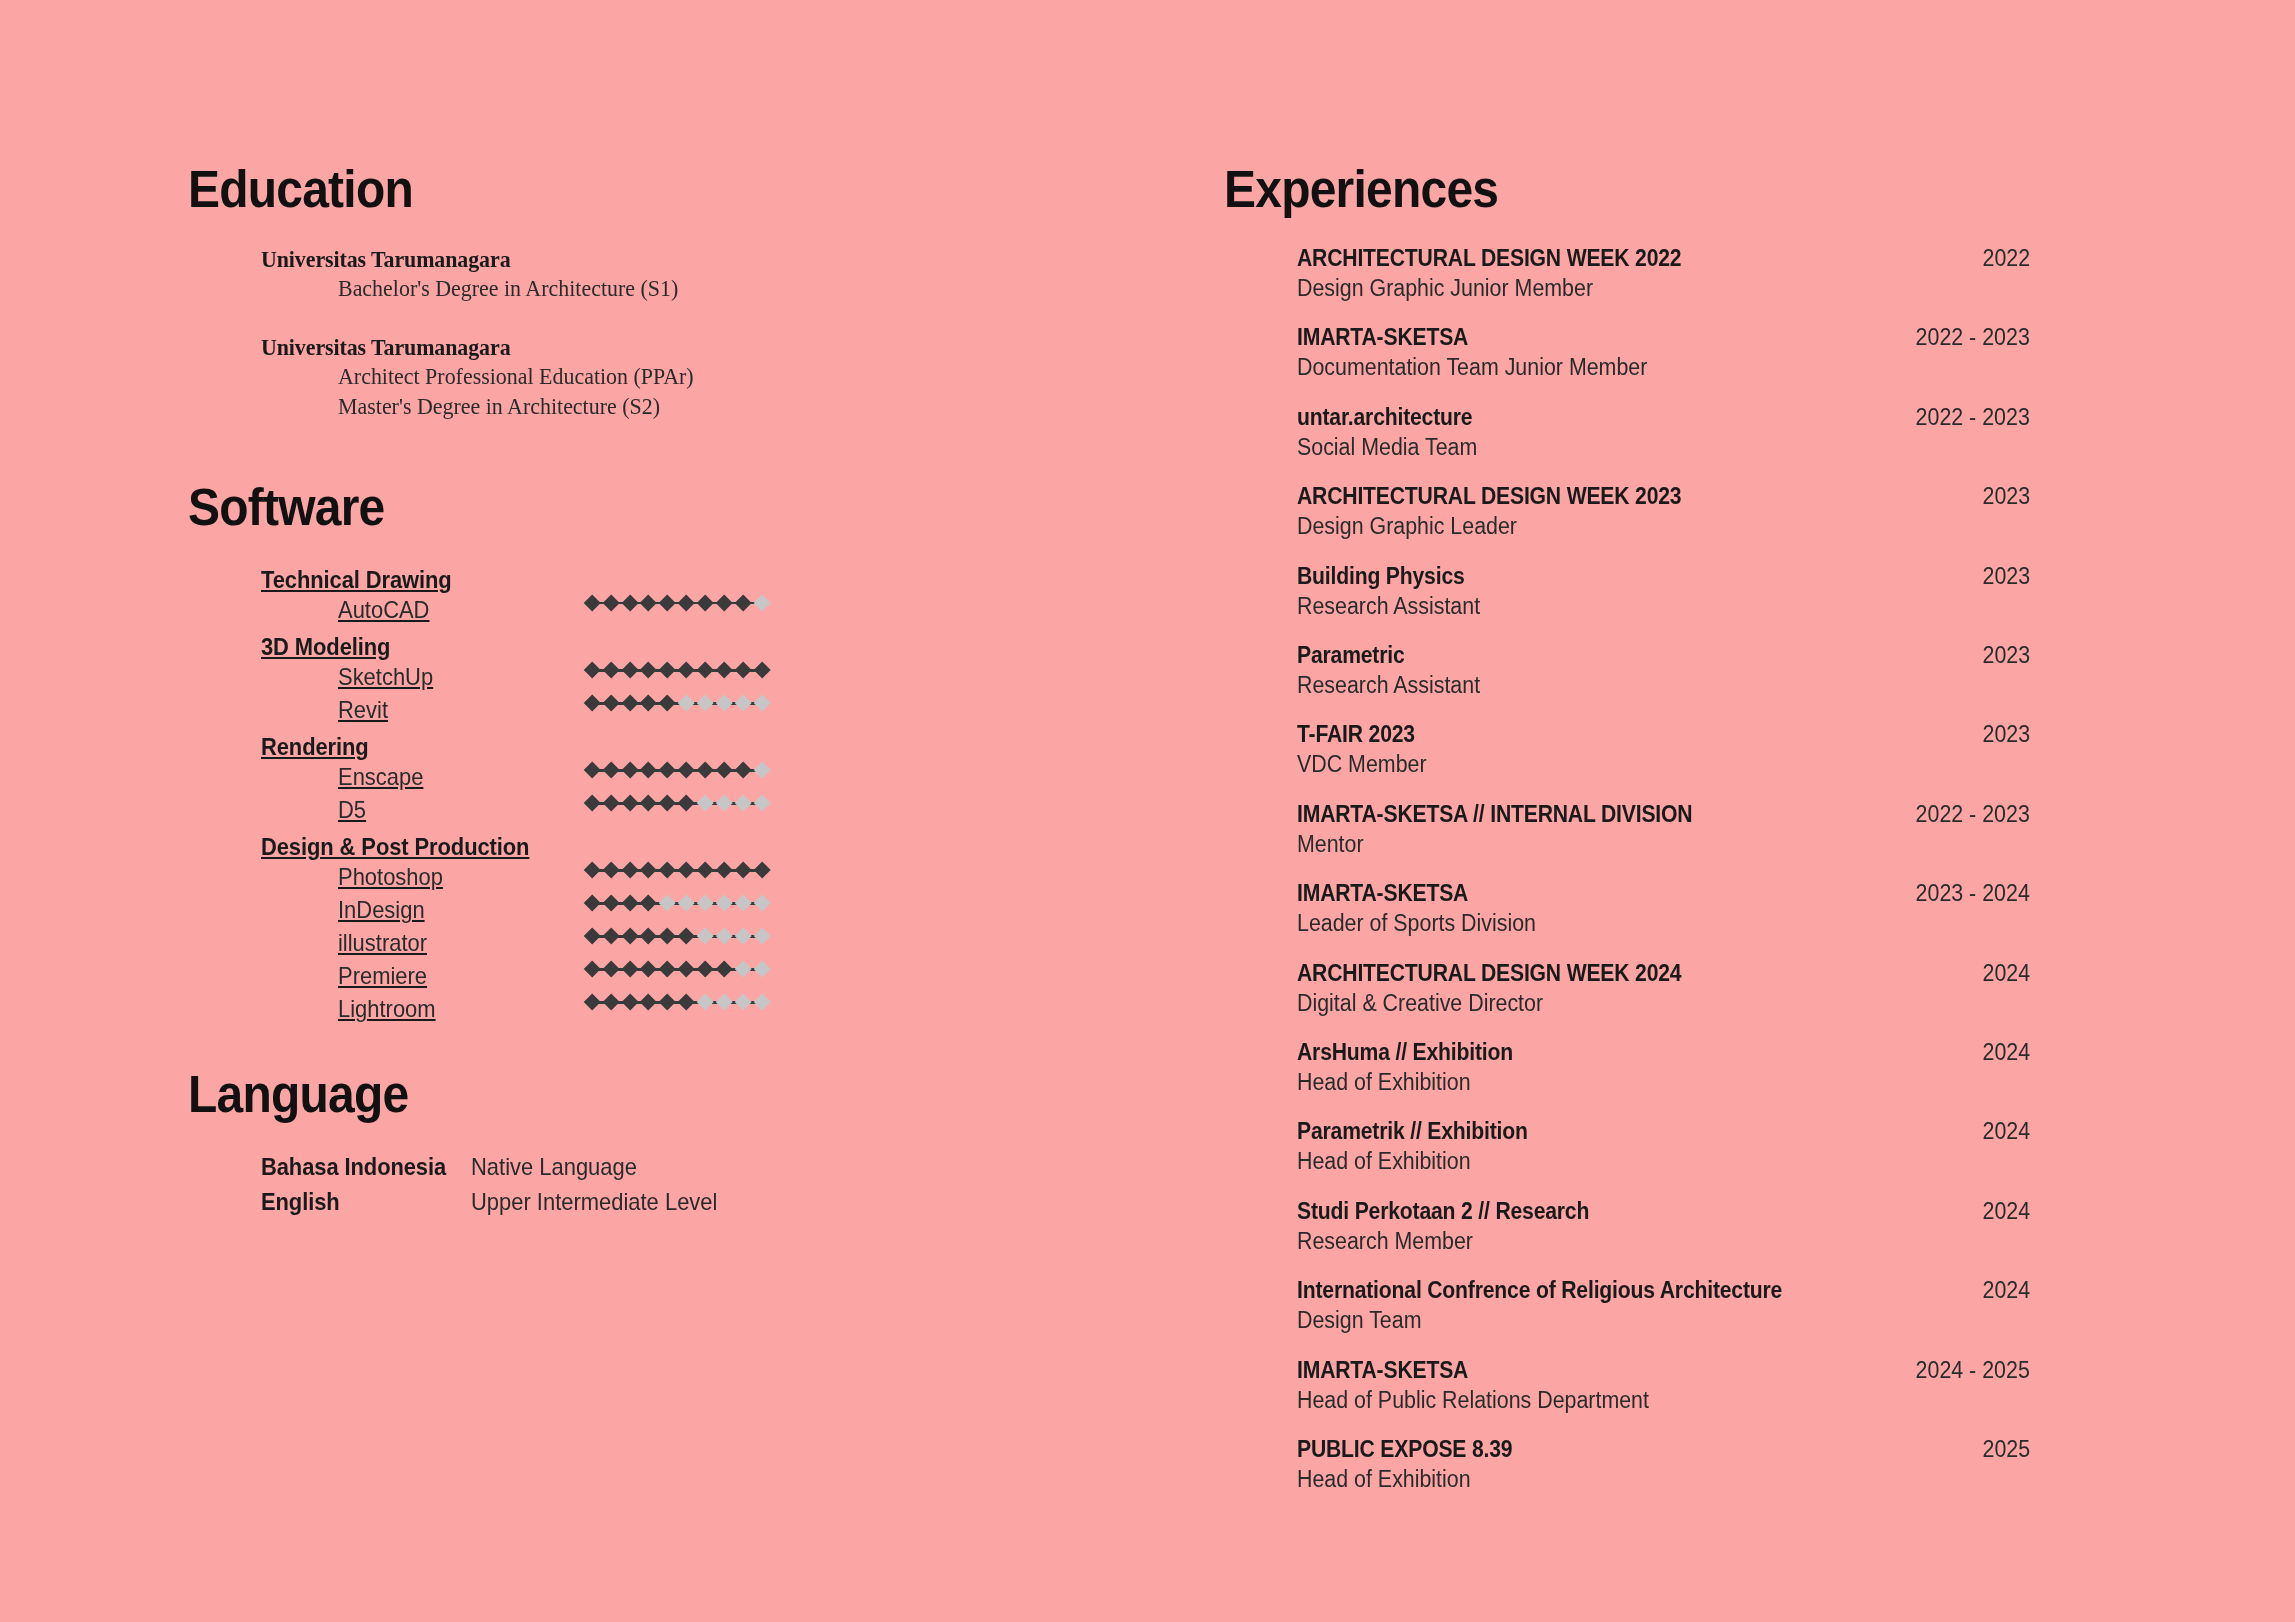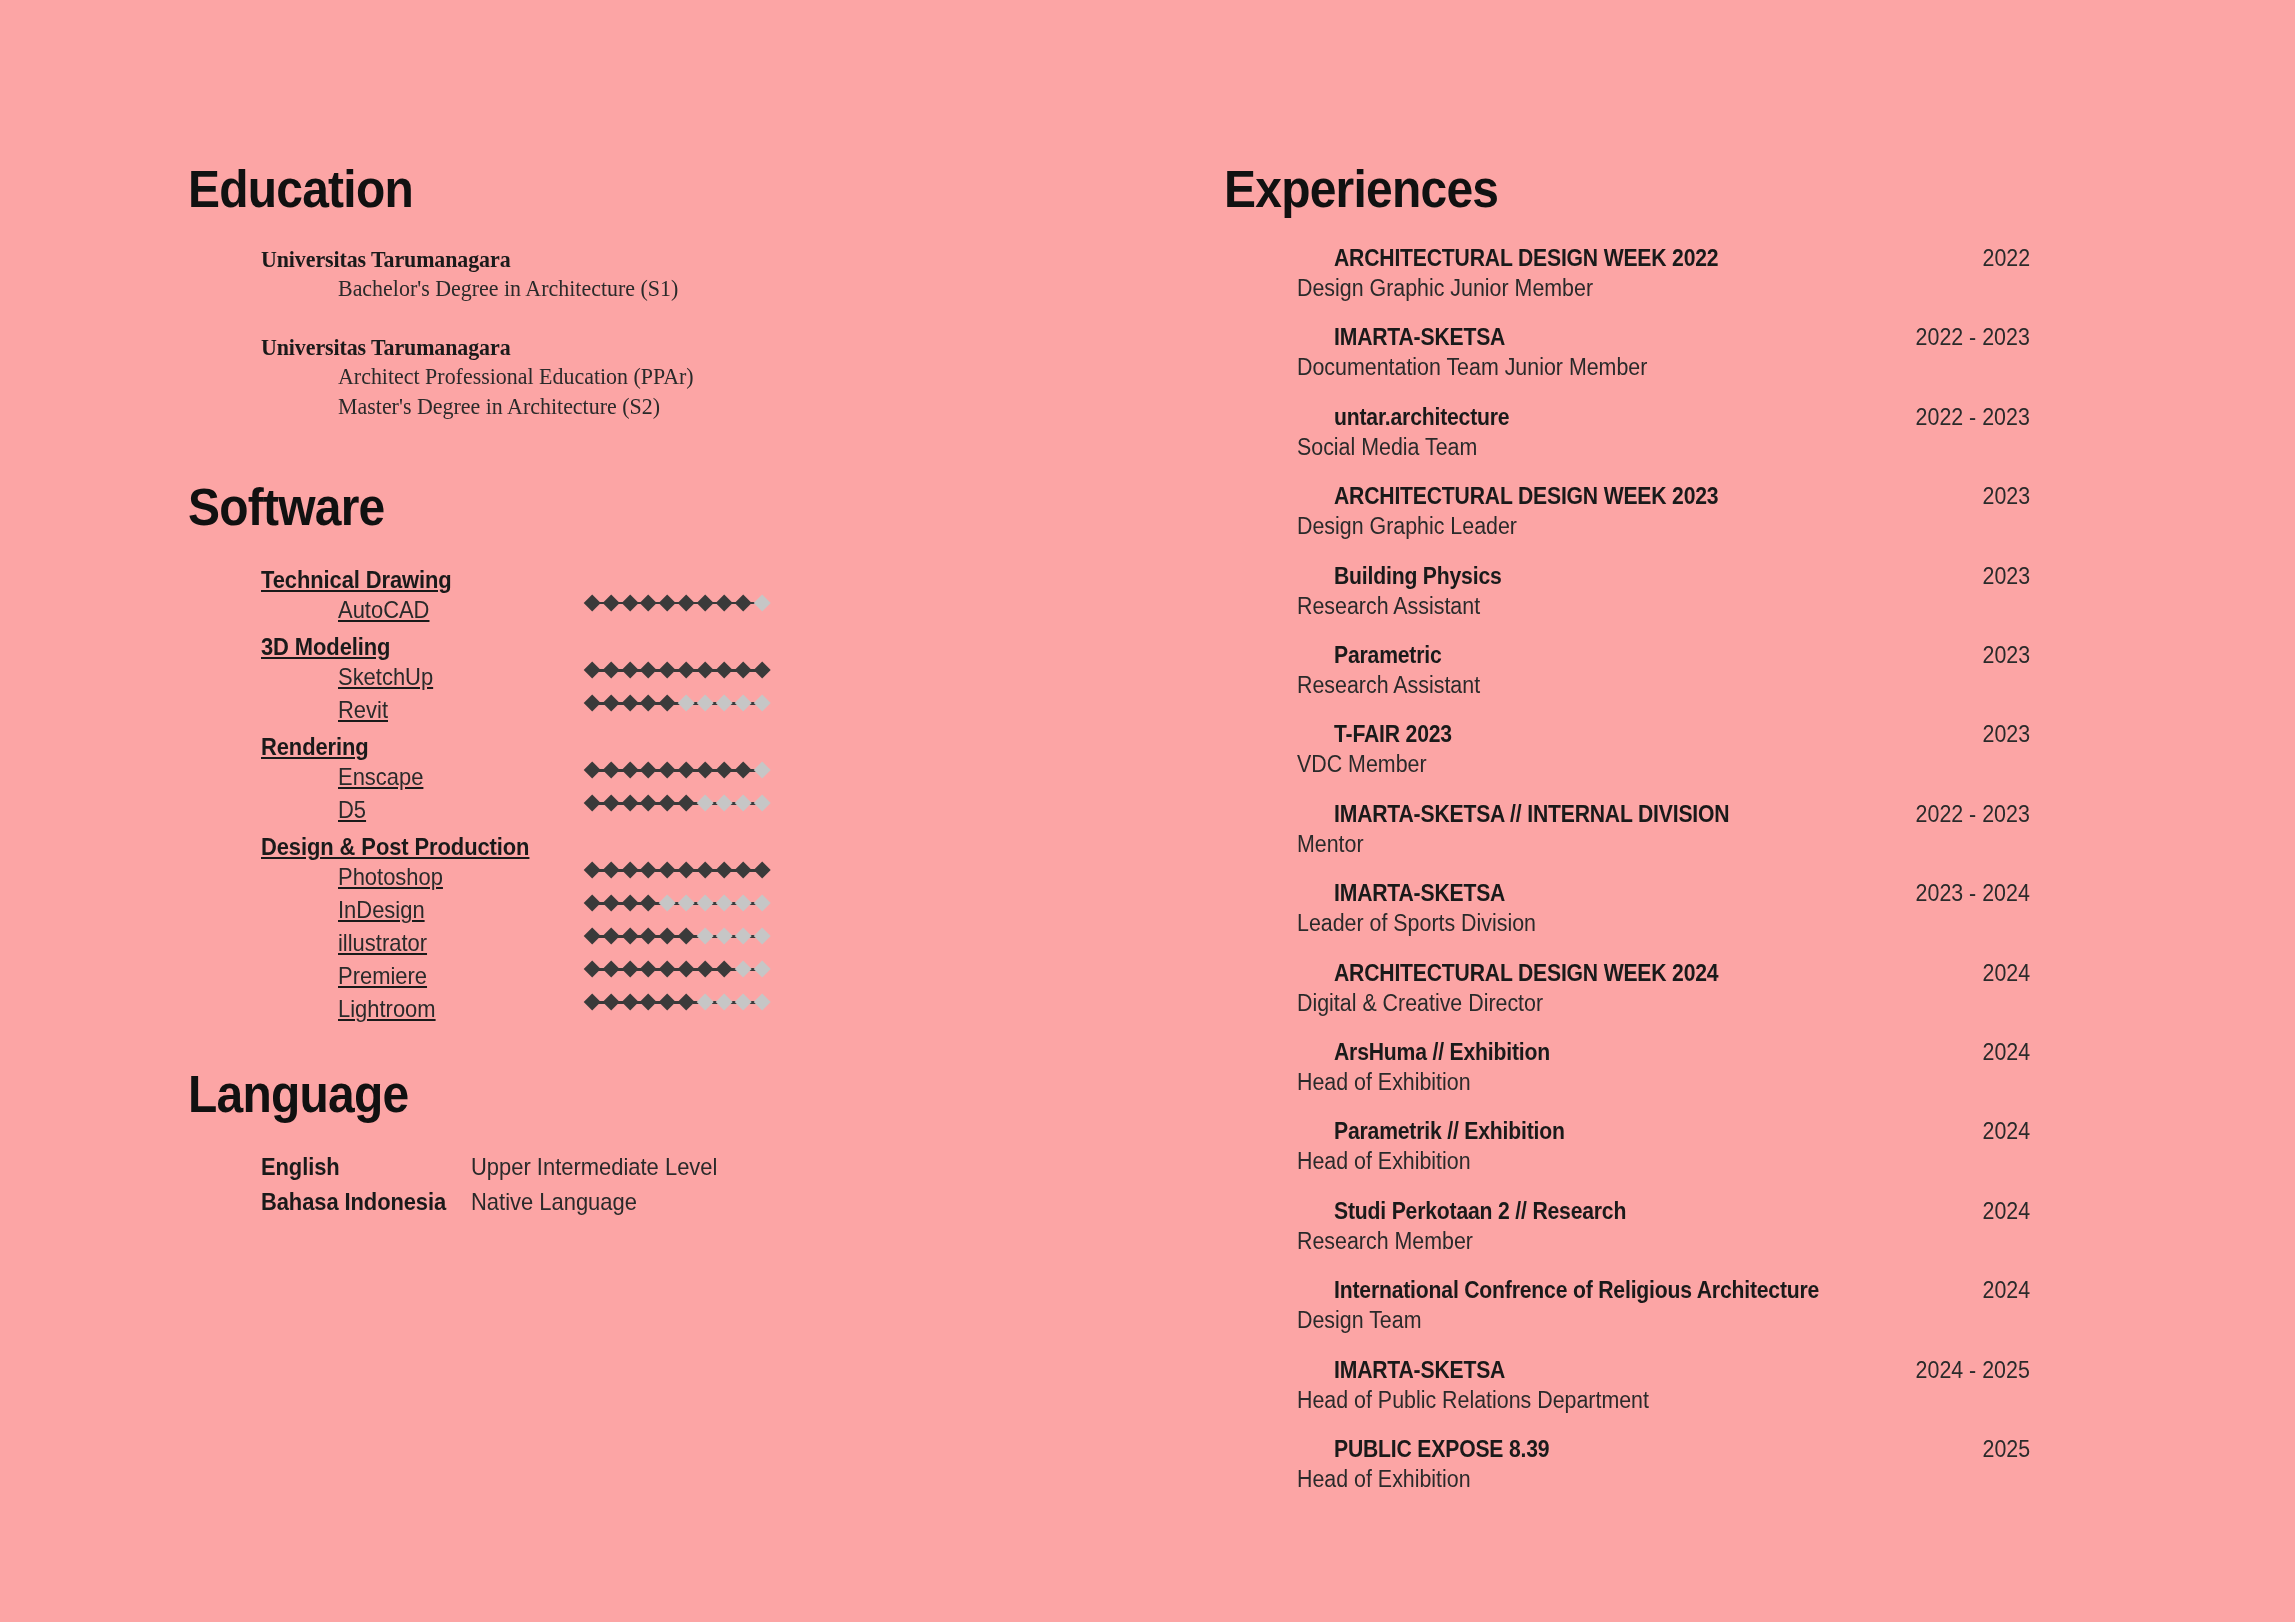--- a/index.html
+++ b/index.html
@@ -150,21 +150,20 @@
 
   
   .exp-block { margin-left: 73px; width: 733px; }
   .exp-item { margin-bottom: 22px; }
   .exp-item:last-child { margin-bottom: 0; }
   .exp-head {
     display: flex;
     align-items: baseline;
     justify-content: space-between;
     gap: 2px;
-    margin-left: 37px;
   }
   .exp-org {
     font-size: 23px;
     font-weight: 700;
     line-height: 1.2;
     letter-spacing: -0.2px;
     transform: scaleX(0.92);
     transform-origin: left center;
     white-space: nowrap;
   }
@@ -459,26 +458,26 @@
               <span class="dia off"></span>
             </div>
           </div>
         </div>
     </section>
 
     <section class="language-wrap">
       <h2 class="section-title">Language</h2>
       <div class="lang-block" id="lang-list">
           <div class="lang-row">
+            <div class="lang-name">Bahasa Indonesia</div>
+            <div class="lang-level">Native Language</div>
+          </div>
+          <div class="lang-row">
             <div class="lang-name">English</div>
             <div class="lang-level">Upper Intermediate Level</div>
-          </div>
-          <div class="lang-row">
-            <div class="lang-name">Bahasa Indonesia</div>
-            <div class="lang-level">Native Language</div>
           </div>
         </div>
     </section>
 
   </div>
 
   <div class="col-right">
     <section>
       <h2 class="section-title">Experiences</h2>
       <div class="exp-block" id="exp-list">

